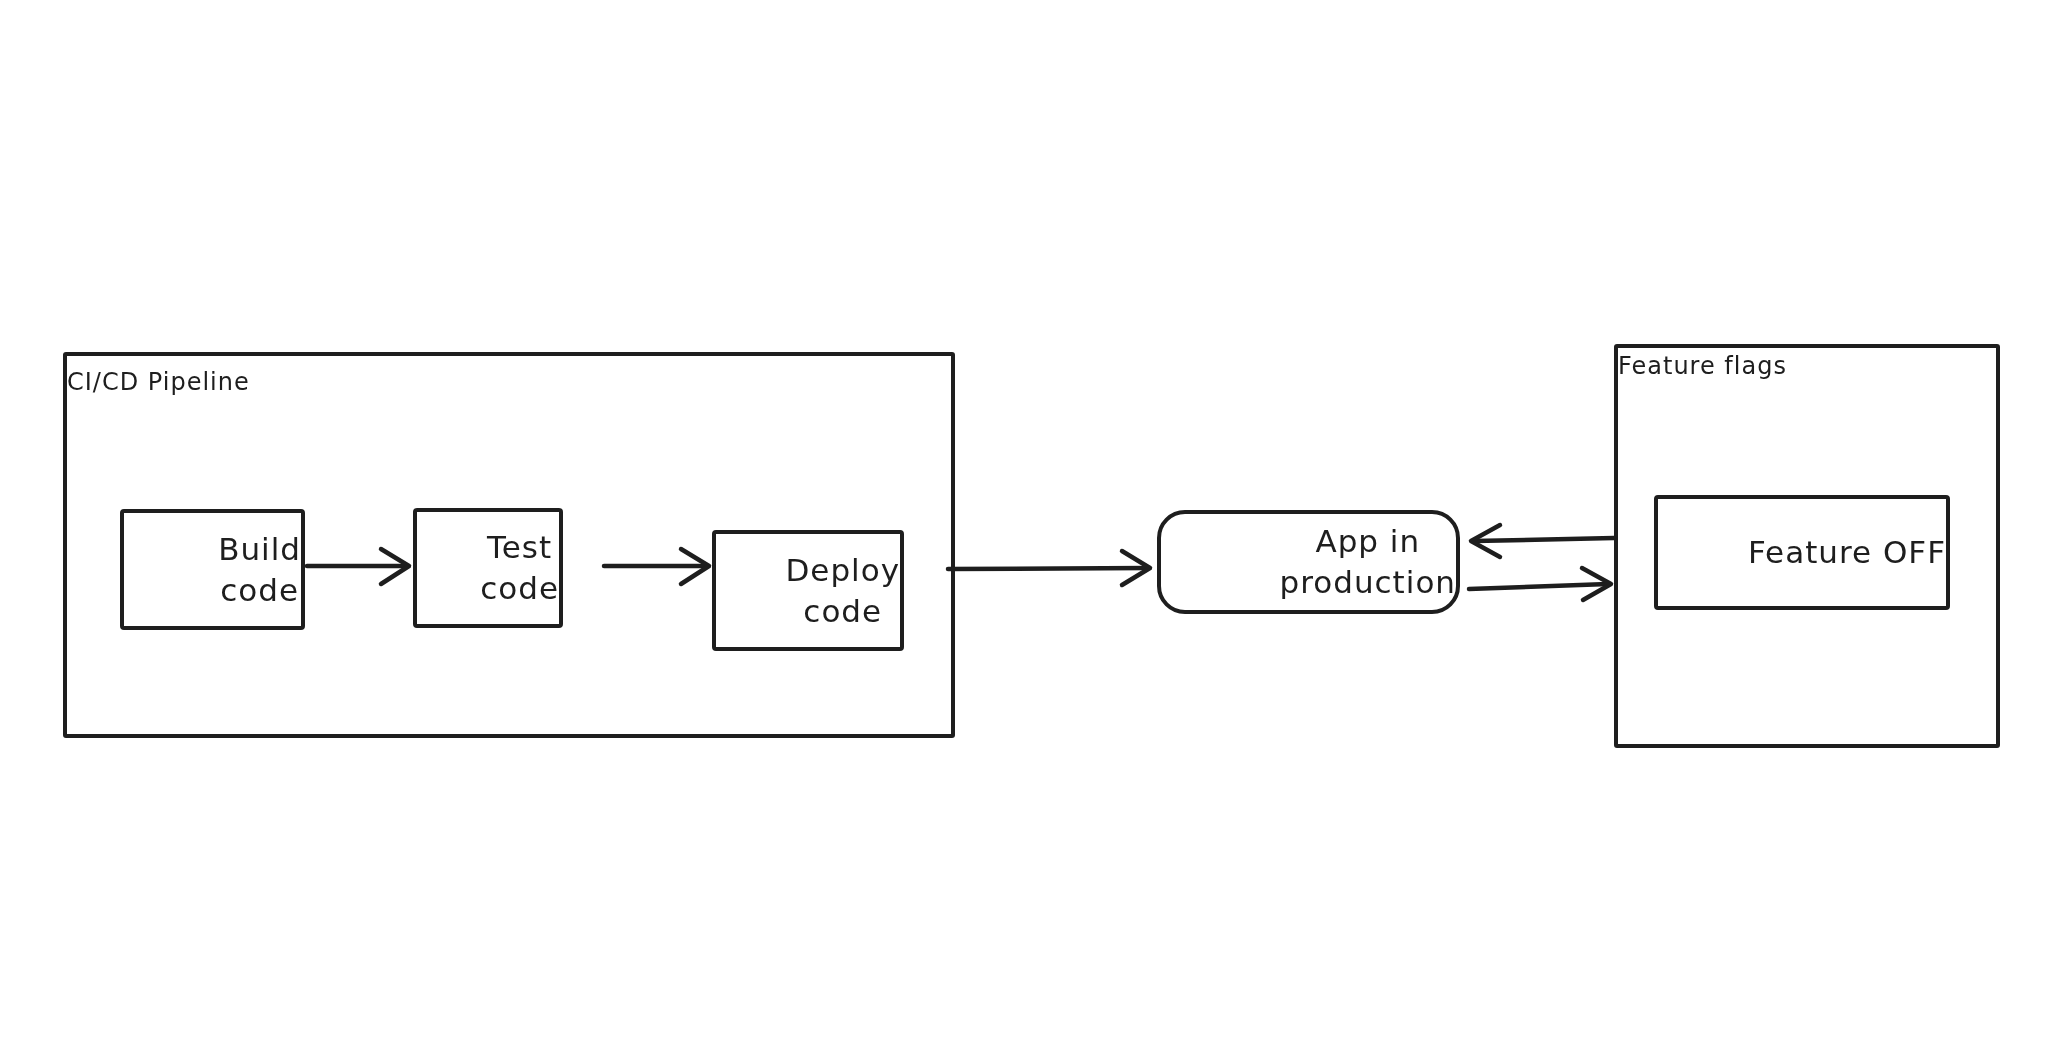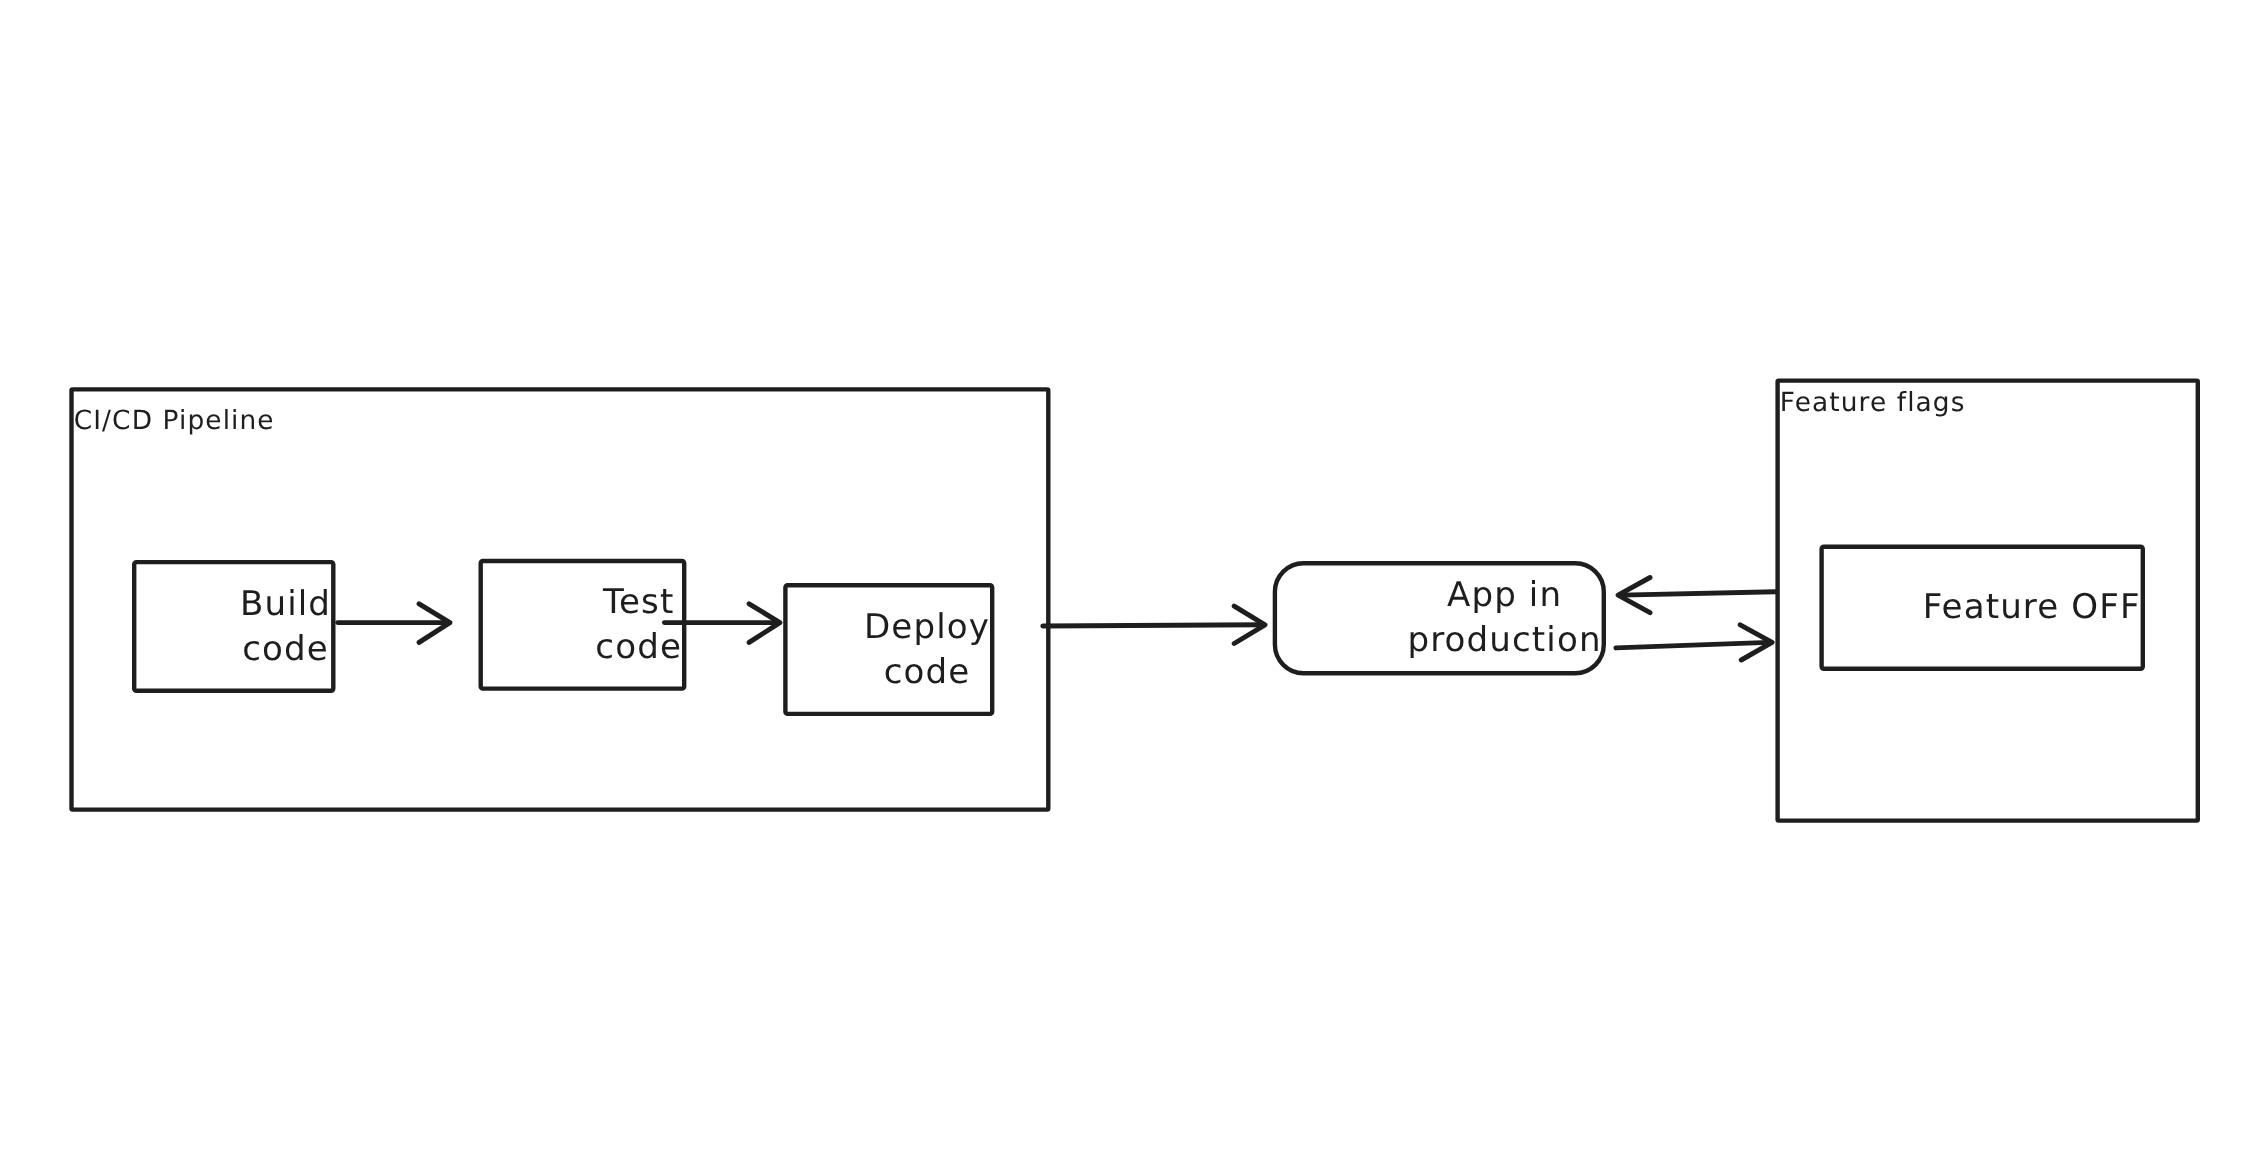--- a/index.html
+++ b/index.html
@@ -72,21 +72,21 @@
 
   <div class="frame" style="left:63px; top:352px; width:884px; height:378px;">
     <div class="frame-title" style="top:12px;">CI/CD Pipeline</div>
   </div>
 
   <div class="node" style="left:120px; top:509px; width:185px; height:121px;">
     <span class="label">Build
 code</span>
   </div>
 
-  <div class="node" style="left:435px; top:508px; width:189px; height:120px;">
+  <div class="node" style="left:413px; top:508px; width:150px; height:120px;">
     <span class="label">Test
 code</span>
   </div>
 
   <div class="node" style="left:712px; top:530px; width:192px; height:121px;">
     <span class="label">Deploy
 code</span>
   </div>
 
   <div class="node rounded" style="left:1157px; top:510px; width:303px; height:104px;">

